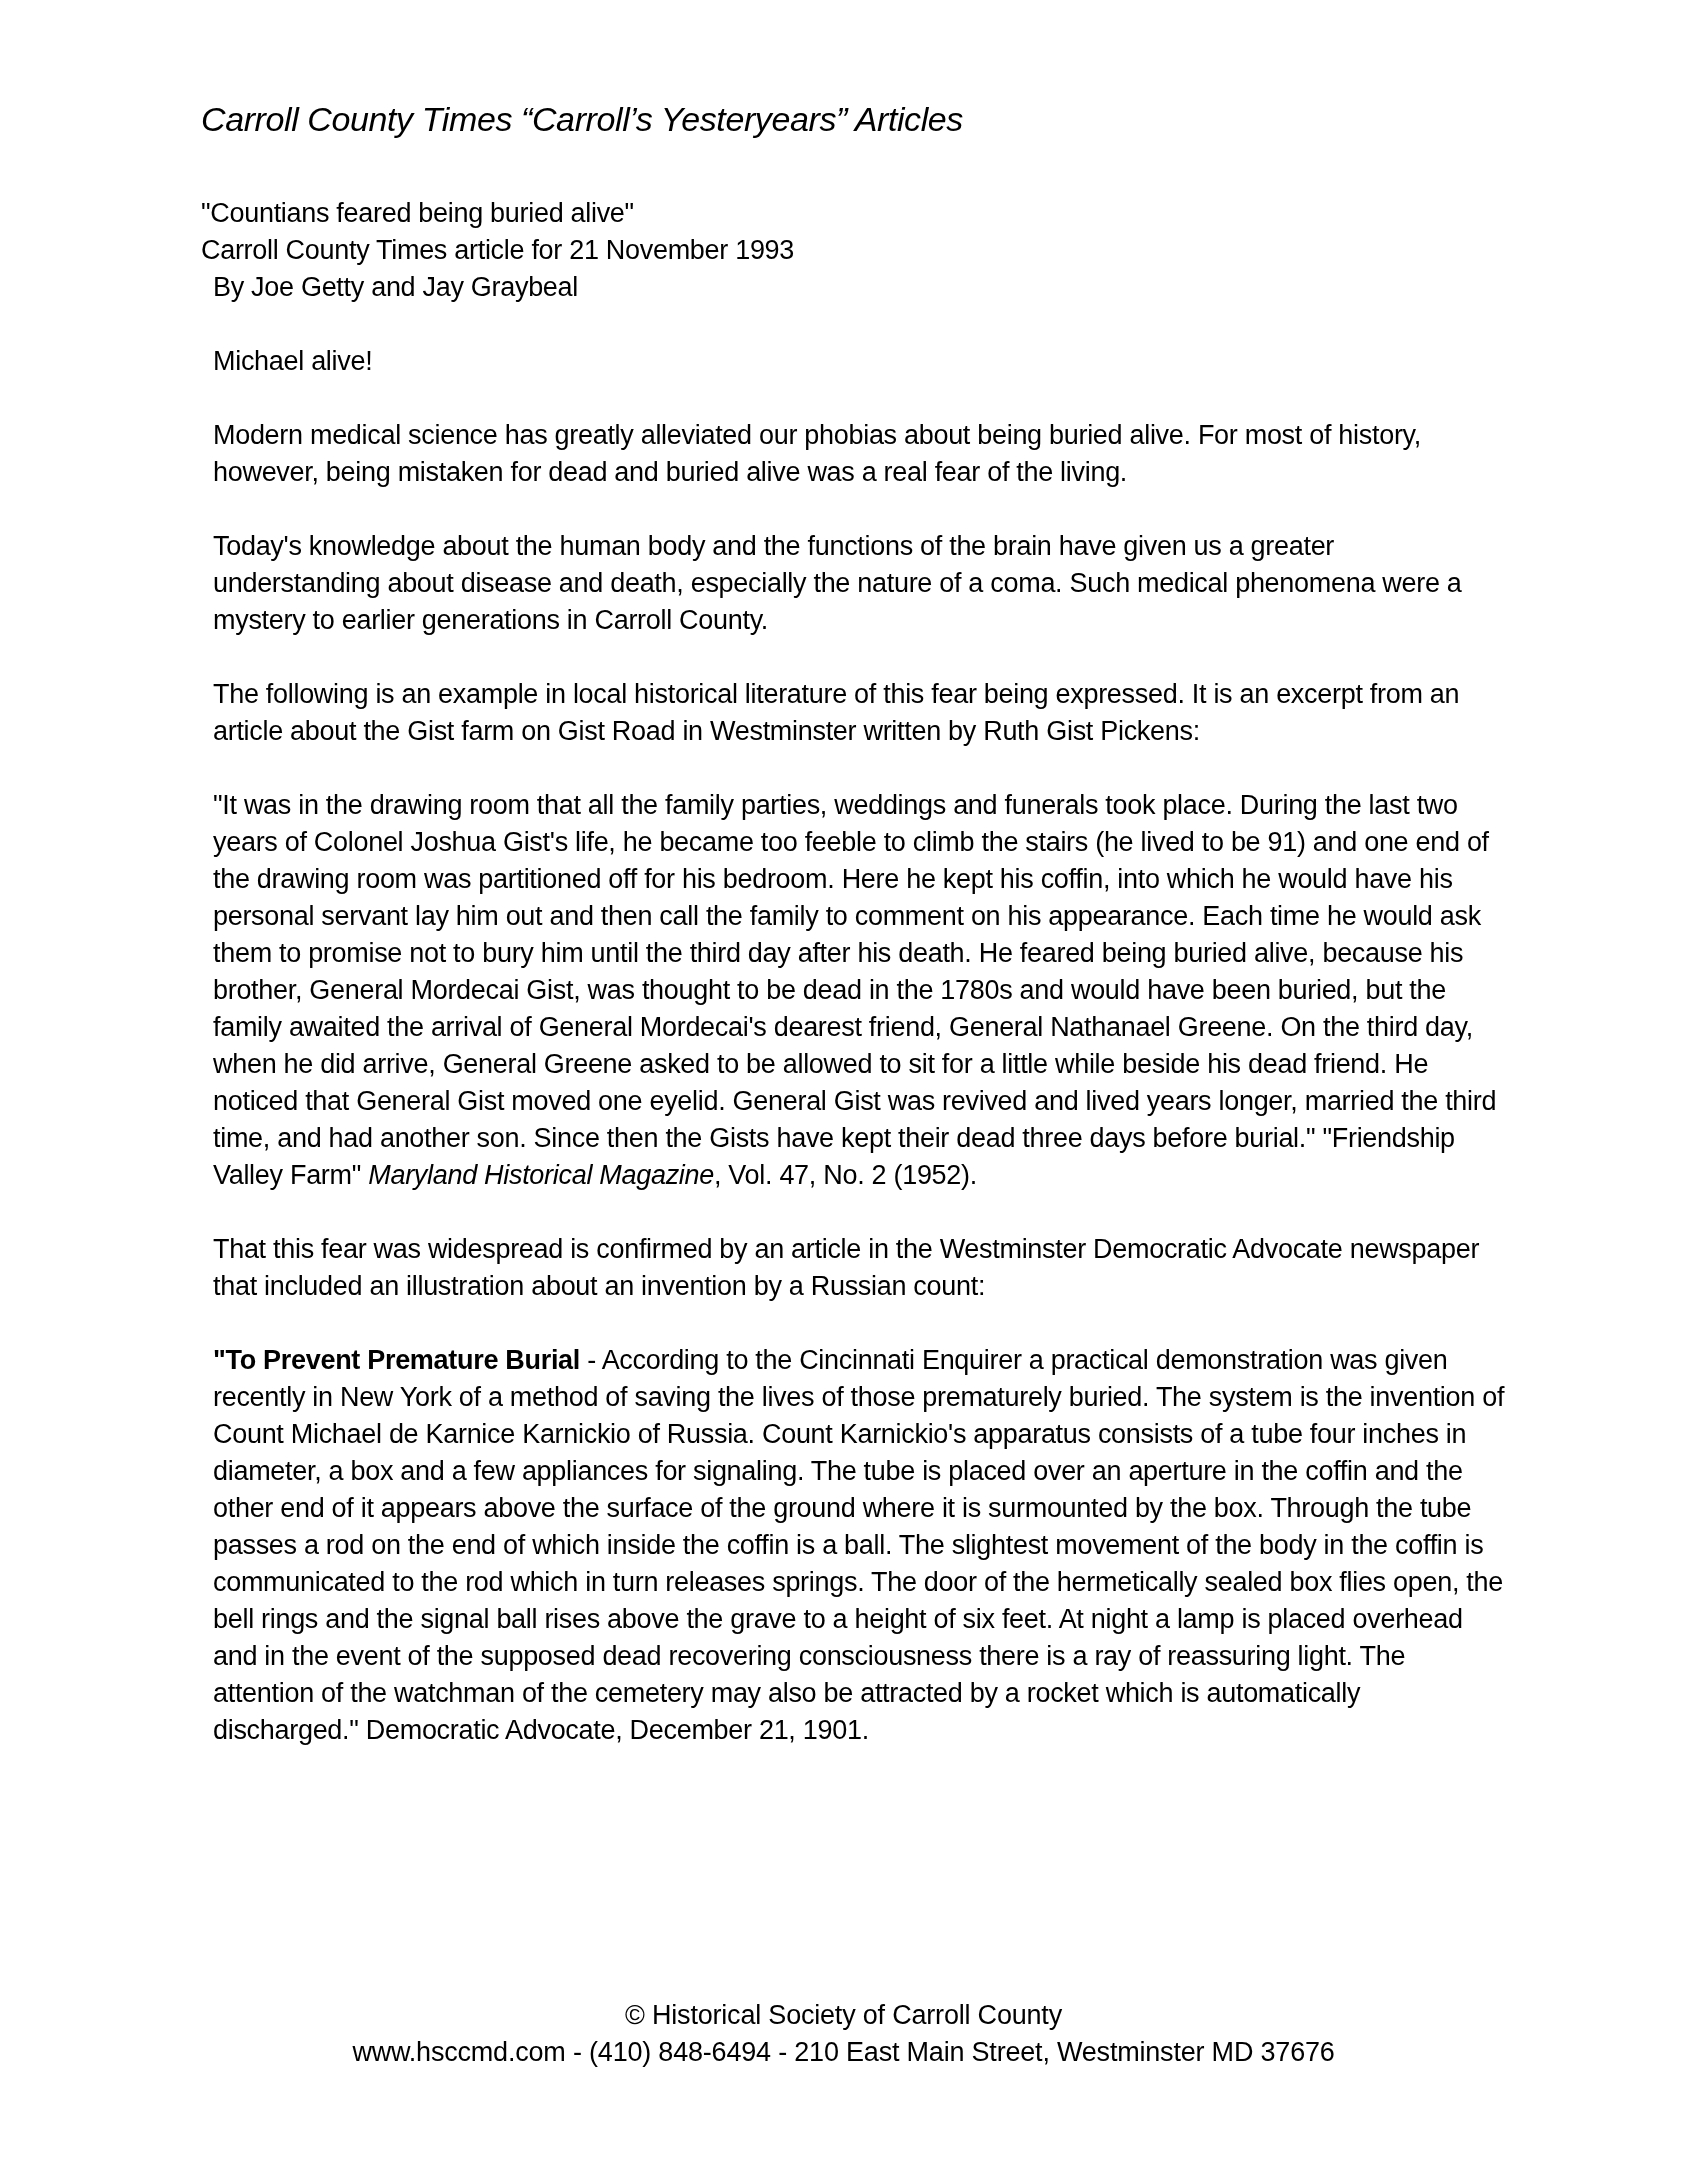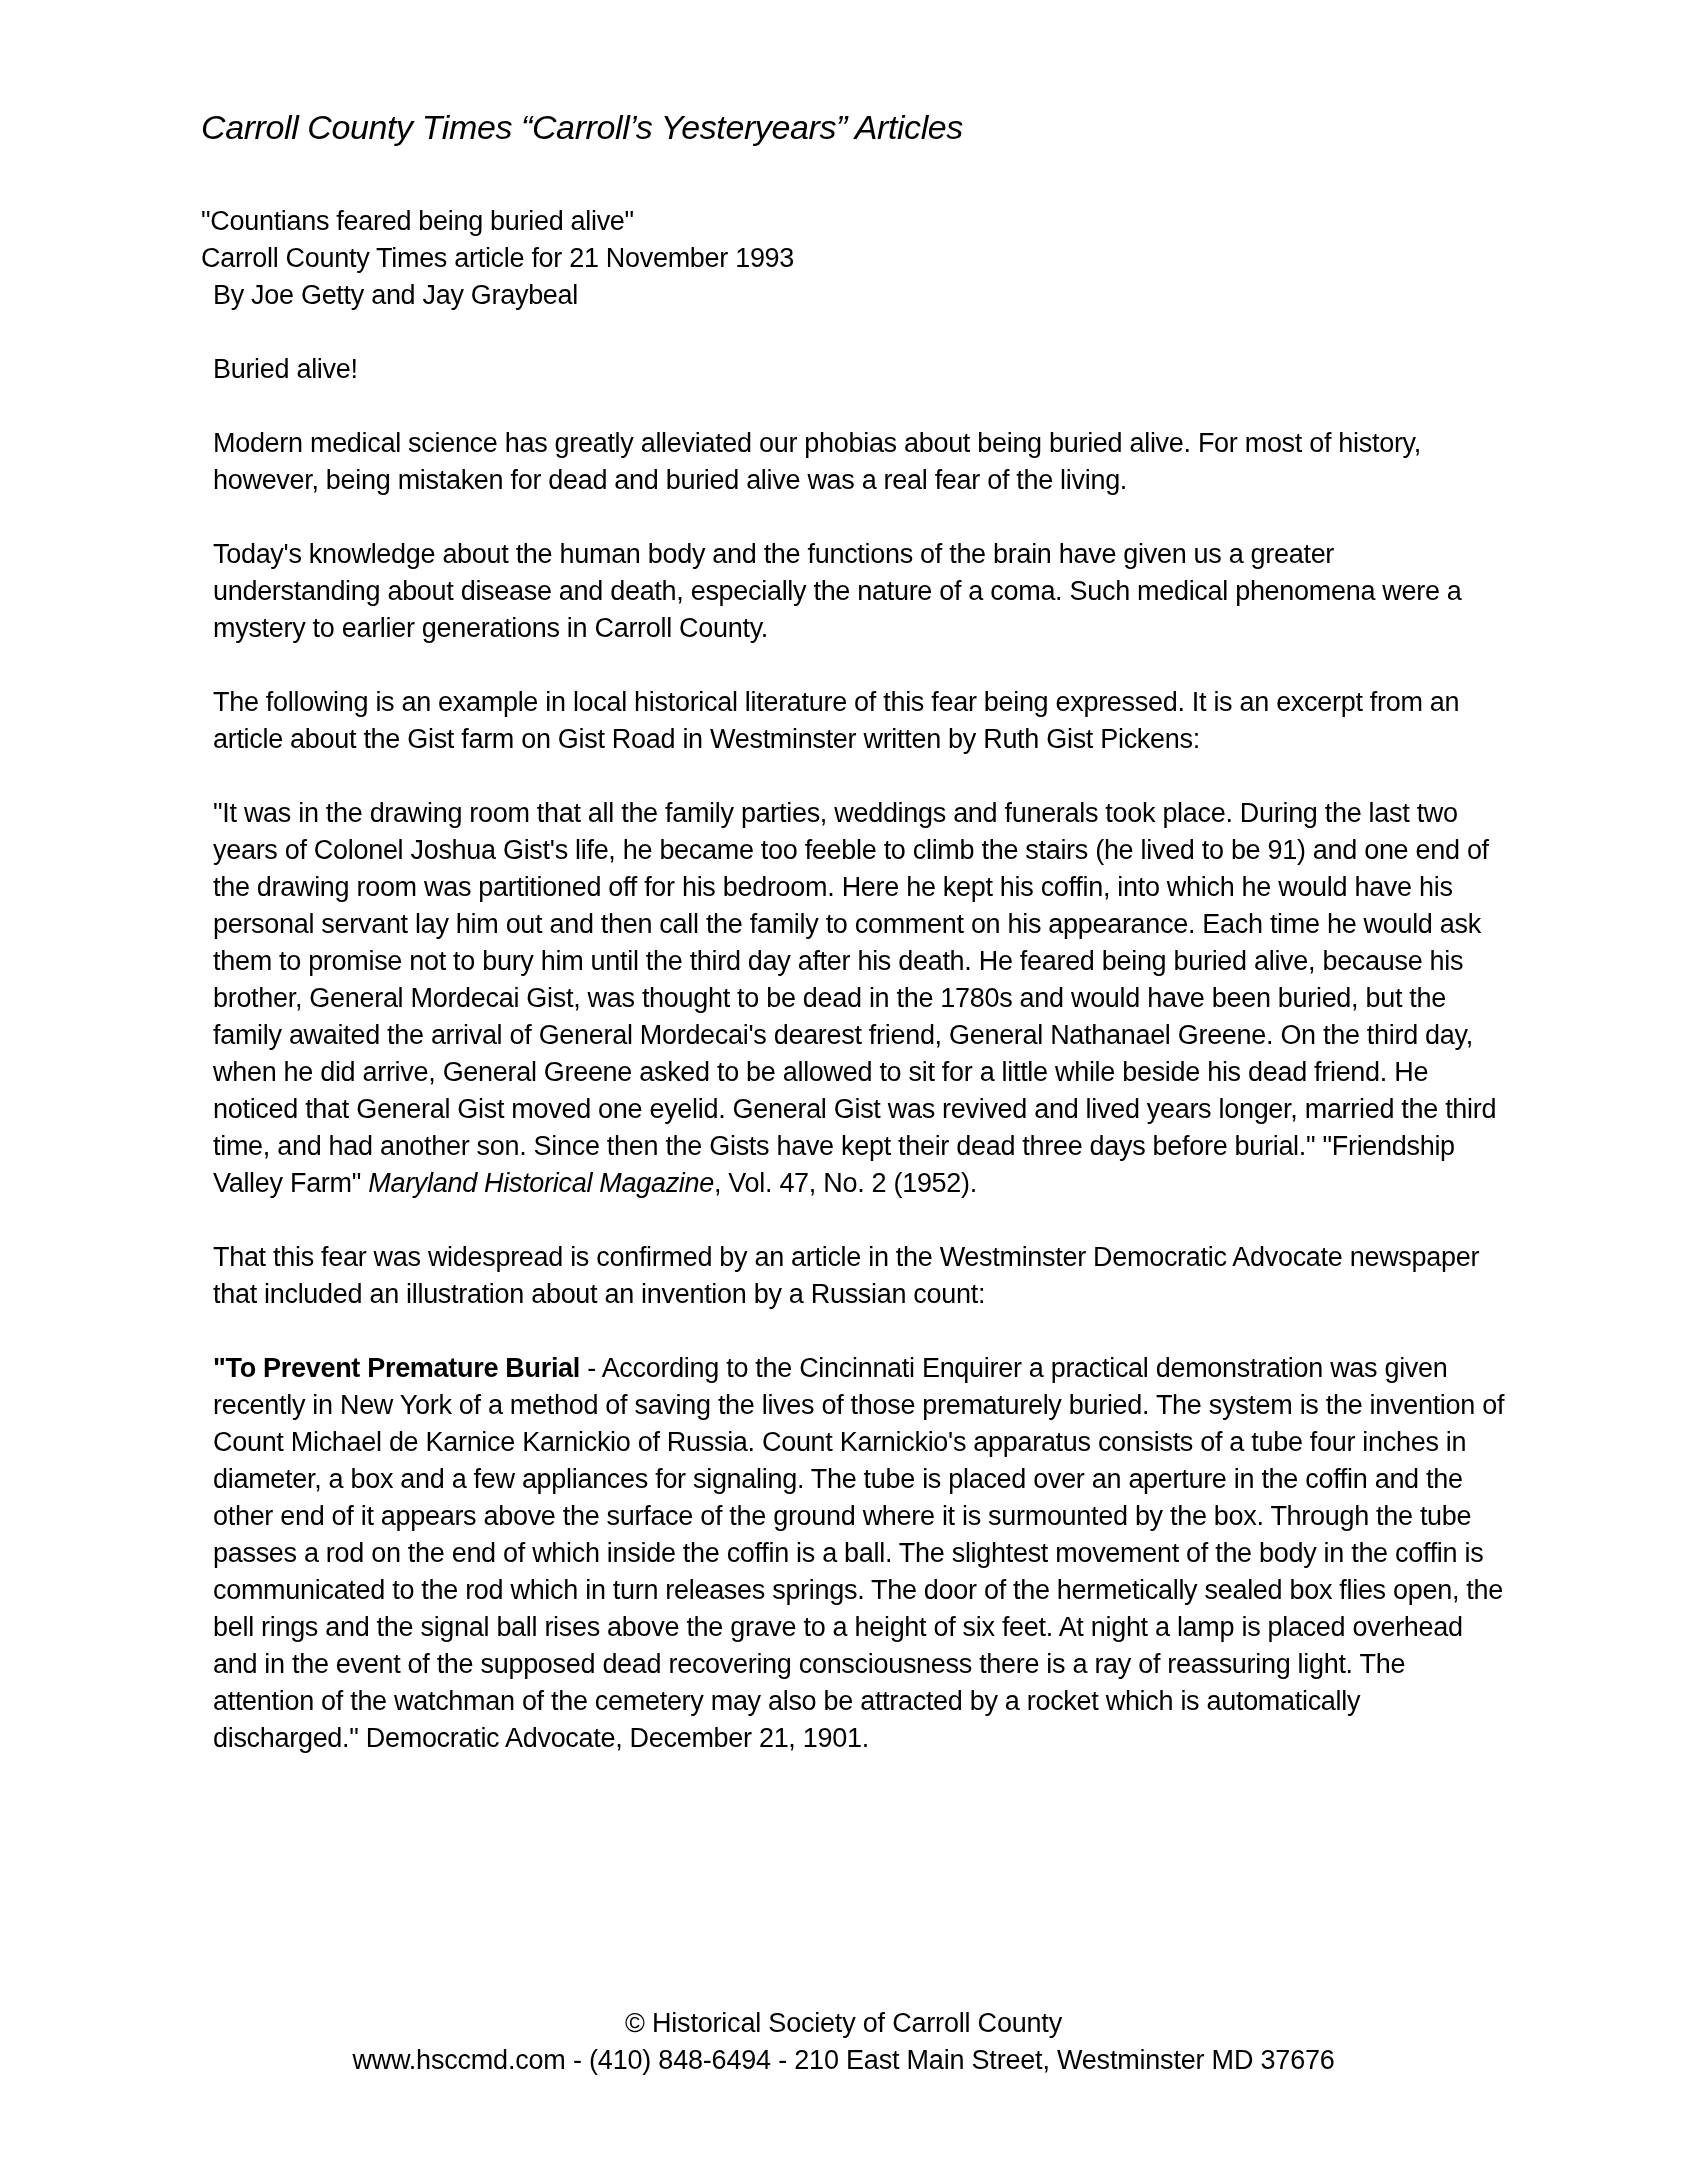--- a/index.html
+++ b/index.html
@@ -1,38 +1,38 @@
 <!DOCTYPE html>
 <html style="font-size:11.2px"><head>
   <meta charset="utf-8">
   <style>
     html, body { margin: 0; padding: 0; background: #ffffff; }
     body { width: 1687px; height: 2183px; position: relative; overflow: hidden; }
-    .page { position: absolute; left: 0; top: 8px; width: 1687px; height: 1749px; background: #fff; color: #000;
+    .page { position: absolute; left: 0; top: 0; width: 1687px; height: 1749px; background: #fff; color: #000;
             font-family: "Liberation Sans", sans-serif; border-radius: 26px; }
     .title { position: absolute; left: 201px; top: 100px; font-size: 34px; font-style: italic; white-space: nowrap; letter-spacing: -0.4px; }
     .content { position: absolute; left: 201px; top: 195px; width: 1307px; font-size: 27px; line-height: 37px; letter-spacing: -0.3px; }
     .content p { margin: 0 0 37px 12px; }
     .content p.tight { margin: 0; }
     .bold { font-weight: bold; }
     .ital { font-style: italic; }
     .footer { position: absolute; left: 0; width: 1687px; text-align: center; font-size: 27px; line-height: 37px; top: 1989px; letter-spacing: -0.2px; margin-top: 8px; }
   </style>
 </head>
 <body>
 
 <div class="page">
   <div class="title">Carroll County Times “Carroll’s Yesteryears” Articles</div>
 
   <div class="content">
     <p class="tight">"Countians feared being buried alive"</p>
     <p class="tight">Carroll County Times article for 21 November 1993</p>
     <p>By Joe Getty and Jay Graybeal</p>
 
-    <p>Buried alive!</p>
+    <p>Michael alive!</p>
 
     <p>Modern medical science has greatly alleviated our phobias about being buried alive. For most of history, however, being mistaken for dead and buried alive was a real fear of the living.</p>
     <p>Today's knowledge about the human body and the functions of the brain have given us a greater understanding about disease and death, especially the nature of a coma. Such medical phenomena were a mystery to earlier generations in Carroll County.</p>
     <p>The following is an example in local historical literature of this fear being expressed. It is an excerpt from an article about the Gist farm on Gist Road in Westminster written by Ruth Gist Pickens:</p>
 
     <p><span>"It was in the drawing room that all the family parties, weddings and funerals took place. During the last two years of Colonel Joshua Gist's life, he became too feeble to climb the stairs (he lived to be 91) and one end of the drawing room was partitioned off for his bedroom. Here he kept his coffin, into which he would have his personal servant lay him out and then call the family to comment on his appearance. Each time he would ask them to promise not to bury him until the third day after his death. He feared being buried alive, because his brother, General Mordecai Gist, was thought to be dead in the 1780s and would have been buried, but the family awaited the arrival of General Mordecai's dearest friend, General Nathanael Greene. On the third day, when he did arrive, General Greene asked to be allowed to sit for a little while beside his dead friend. He noticed that General Gist moved one eyelid. General Gist was revived and lived years longer, married the third time, and had another son. Since then the Gists have kept their dead three days before burial." "Friendship Valley Farm" </span><span class="ital">Maryland Historical Magazine</span><span>, Vol. 47, No. 2 (1952).</span></p>
 
     <p>That this fear was widespread is confirmed by an article in the Westminster Democratic Advocate newspaper that included an illustration about an invention by a Russian count:</p>
 
     <p><span class="bold">"To Prevent Premature Burial</span><span> - According to the Cincinnati Enquirer a practical demonstration was given recently in New York of a method of saving the lives of those prematurely buried. The system is the invention of Count Michael de Karnice Karnickio of Russia. Count Karnickio's apparatus consists of a tube four inches in diameter, a box and a few appliances for signaling. The tube is placed over an aperture in the coffin and the other end of it appears above the surface of the ground where it is surmounted by the box. Through the tube passes a rod on the end of which inside the coffin is a ball. The slightest movement of the body in the coffin is communicated to the rod which in turn releases springs. The door of the hermetically sealed box flies open, the bell rings and the signal ball rises above the grave to a height of six feet. At night a lamp is placed overhead and in the event of the supposed dead recovering consciousness there is a ray of reassuring light. The attention of the watchman of the cemetery may also be attracted by a rocket which is automatically discharged." Democratic Advocate, December 21, 1901.</span></p>

